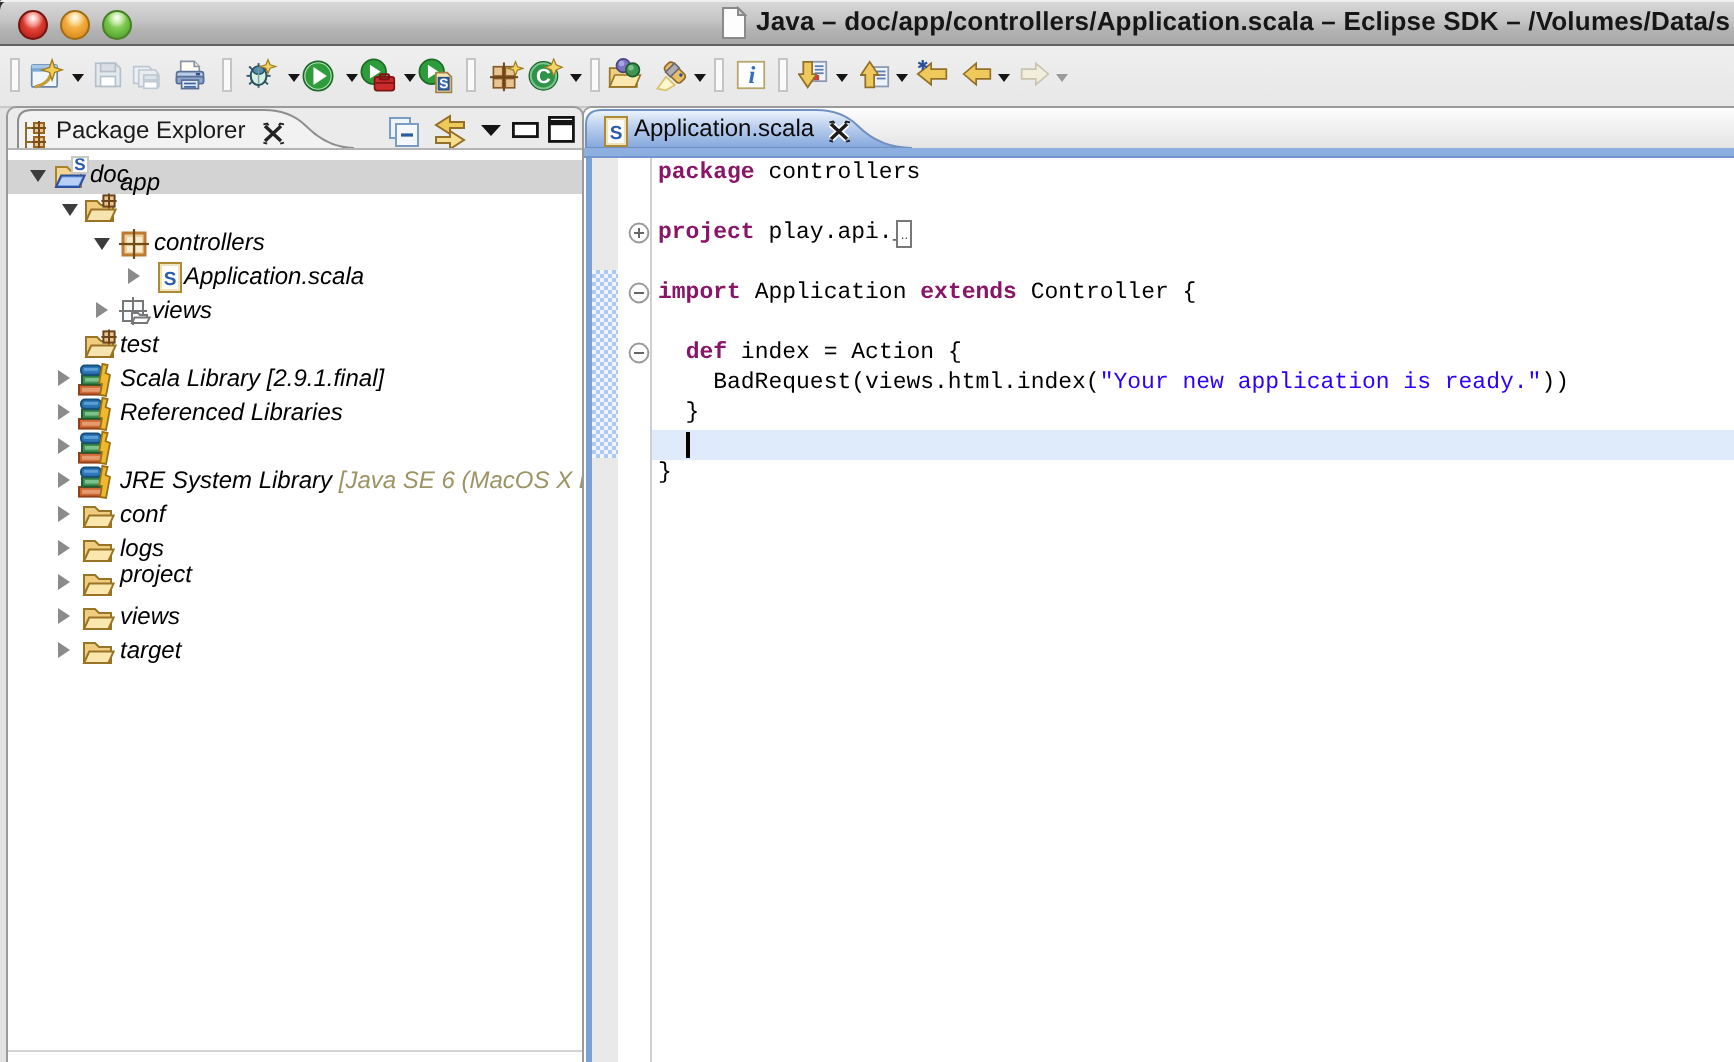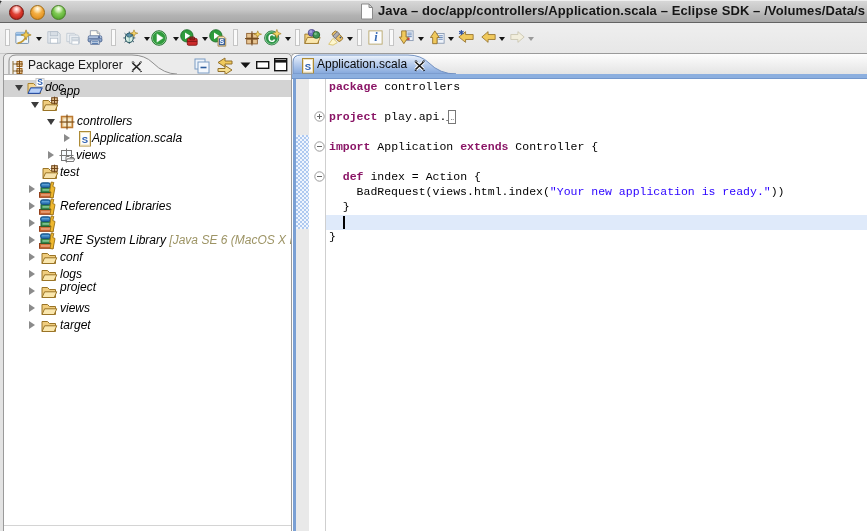--- a/index.html
+++ b/index.html
@@ -375,20 +375,21 @@
     <svg class="ticon abs" style="left:38px;top:90px">
         <use href="#i-pfolder"></use>
       </svg>
     <div class="tlabel abs" style="left:56px;top:89px">test</div>
     <div class="abs" style="left:25px;top:110px">
         <div class="tri-clos"></div>
       </div>
     <svg class="ticon abs" style="left:35px;top:107px">
         <use href="#i-lib"></use>
       </svg>
+    <div class="tlabel abs" style="left:56px;top:106px">Scala Library [2.9.1.final]</div>
     <div class="abs" style="left:25px;top:127px">
         <div class="tri-clos"></div>
       </div>
     <svg class="ticon abs" style="left:35px;top:124px">
         <use href="#i-lib"></use>
       </svg>
     <div class="tlabel abs" style="left:56px;top:123px">Referenced Libraries</div>
     <div class="abs" style="left:25px;top:144px">
         <div class="tri-clos"></div>
       </div>

